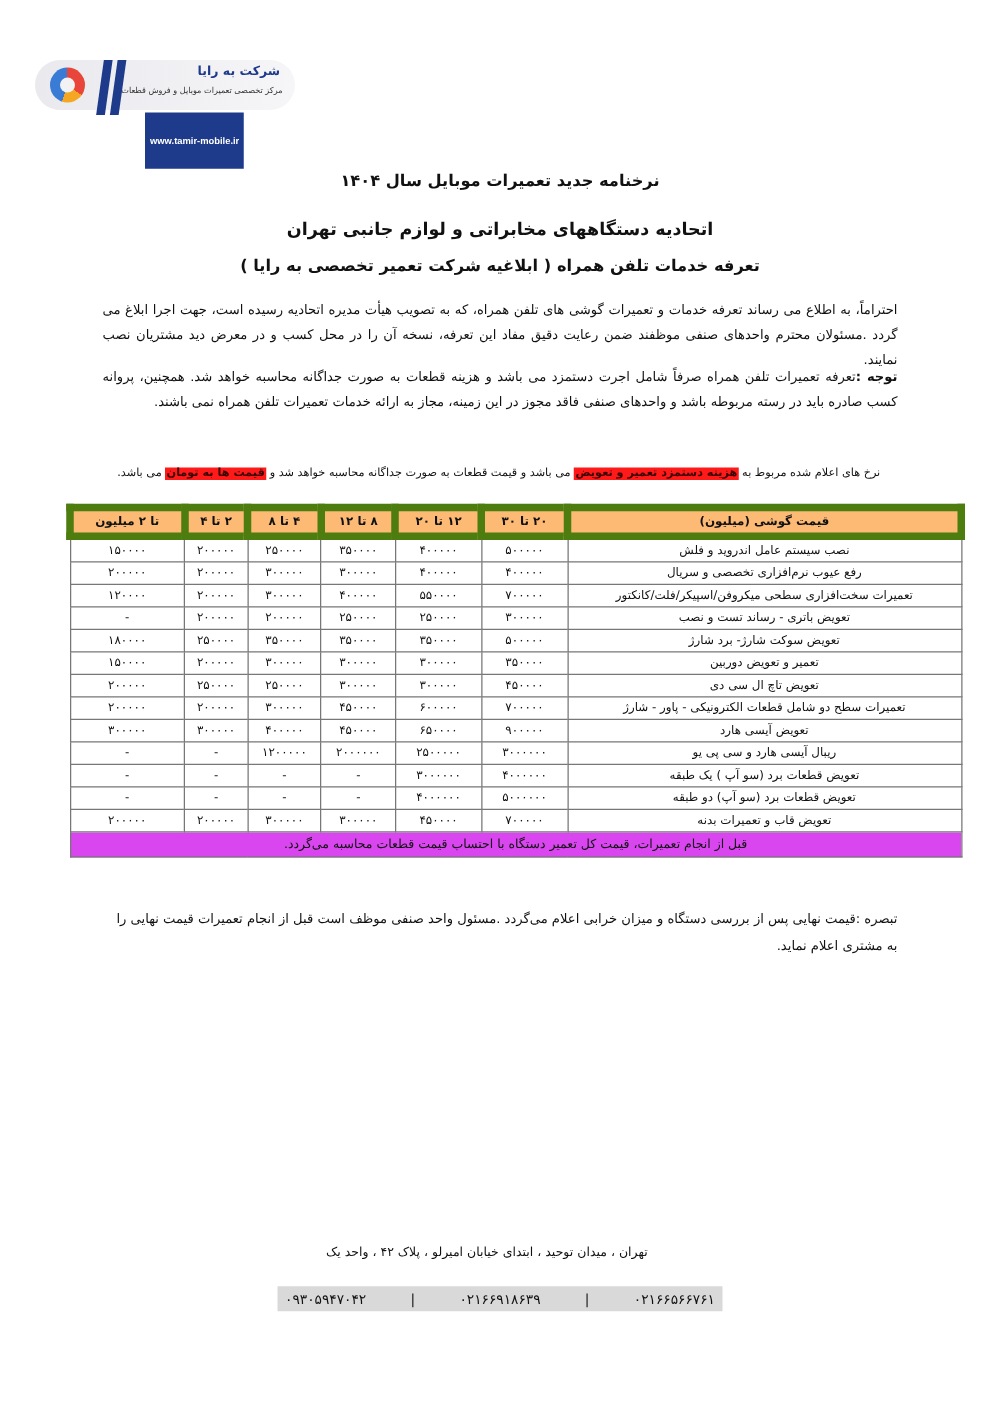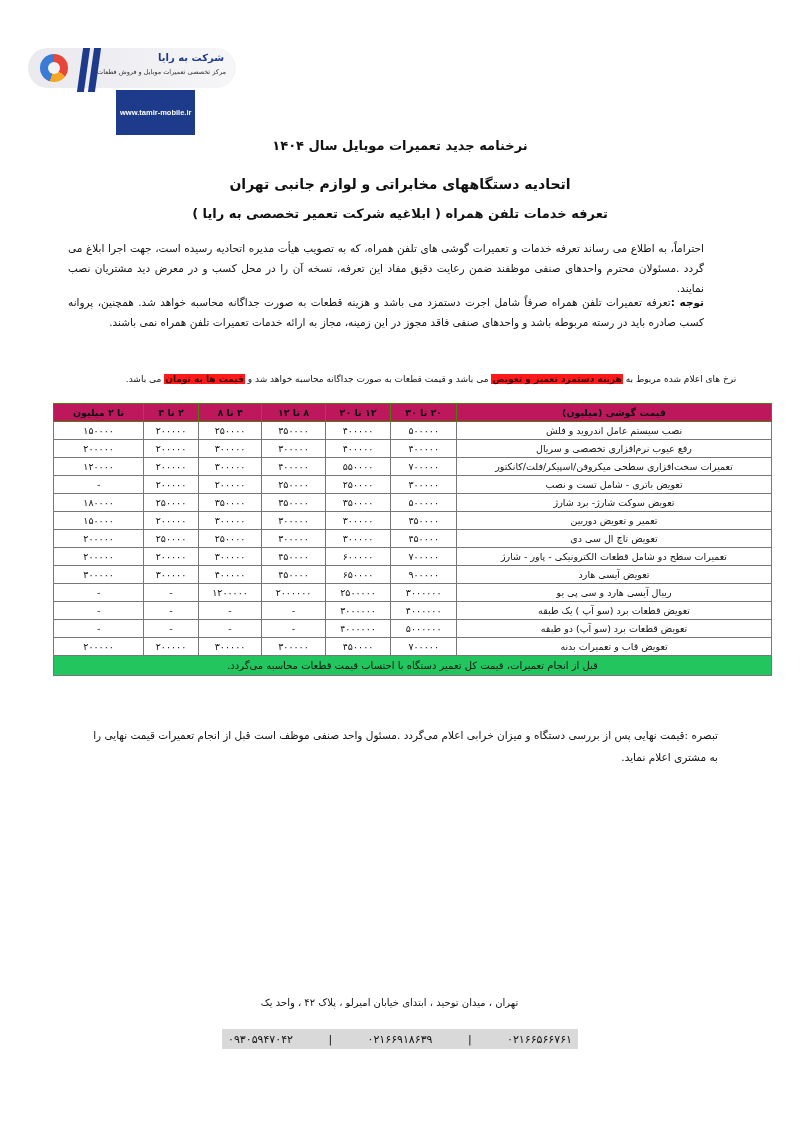--- a/index.html
+++ b/index.html
@@ -20,34 +20,34 @@
   .logo-title { position: absolute; right: 12px; top: 4px; font-size: 10px; font-weight: bold; color: #1e3a8a; }
   .logo-sub { position: absolute; right: 10px; top: 20px; font-size: 6.5px; color: #333; white-space: nowrap; }
   .logo-url { position: absolute; left: 88px; top: 42px; background: #1e3a8a; color: #fff;
               font-size: 7.5px; font-weight: bold; padding: 18px 4px; font-family: "Liberation Sans", sans-serif; }
 
   .title { position: absolute; left: 0; width: 800px; text-align: center; font-weight: bold; }
   .t1 { top: 138px; font-size: 13px; }
   .t2 { top: 176px; font-size: 14px; }
   .t3 { top: 206px; font-size: 13px; }
 
-  .para { position: absolute; left: 68px; width: 636px; font-size: 10.5px; line-height: 20px; text-align: justify; }
+  .para { position: absolute; left: 82px; width: 636px; font-size: 10.5px; line-height: 20px; text-align: justify; }
   .p1 { top: 238px; }
   .p2 { top: 292px; }
   .bold { font-weight: bold; }
 
-  .note { position: absolute; left: 92px; top: 374px; width: 614px; font-size: 9px; text-align: center; white-space: nowrap; margin-left: 32px; }
+  .note { position: absolute; left: 92px; top: 374px; width: 614px; font-size: 9px; text-align: center; white-space: nowrap; }
   .hl { background: #ff1a1a; color: #3a0000; font-weight: bold; padding: 0 1px; }
 
   table.prices { position: absolute; left: 53px; top: 403px; width: 719px; border-collapse: collapse;
                  font-size: 9.5px; direction: rtl; }
-  table.prices th { background: #be185d; font-weight: bold; height: 17px; border: 1px solid #4d7c0f; padding: 0; }
+  table.prices th { background: #fdba74; font-weight: bold; height: 17px; border: 6px solid #4d7c0f; padding: 0; }
   table.prices td { height: 17px; border: 1px solid #777; text-align: center; padding: 0; }
   table.prices td.svc { width: 314px; }
-  table.prices td.footer-cell { background: #22c55e; height: 19px; font-size: 10px; }
+  table.prices td.footer-cell { background: #d946ef; height: 19px; font-size: 10px; }
 
   .caveat { position: absolute; left: 82px; top: 724px; width: 636px; font-size: 10.5px; line-height: 22px; }
 
   .address { position: absolute; left: 0; top: 997px; width: 779px; text-align: center; font-size: 10px; }
   .phones { position: absolute; left: 222px; top: 1029px; width: 356px; height: 20px; background: #d9d9d9;
             display: flex; justify-content: space-between; align-items: center; padding: 0 6px; box-sizing: border-box;
             font-size: 11px; direction: rtl; }
   .watermark { position: absolute; left: 210px; top: 360px; width: 320px; height: 320px; pointer-events: none;
                transform: rotate(40deg); opacity: 0.12; font-size: 30px; color: #777; }
 </style>
@@ -120,21 +120,21 @@
       <tr>
         <td class="svc">تعمیرات سخت‌افزاری سطحی میکروفن/اسپیکر/فلت/کانکتور</td>
         <td>۷۰۰۰۰۰</td>
         <td>۵۵۰۰۰۰</td>
         <td>۴۰۰۰۰۰</td>
         <td>۳۰۰۰۰۰</td>
         <td>۲۰۰۰۰۰</td>
         <td>۱۲۰۰۰۰</td>
       </tr>
       <tr>
-        <td class="svc">تعویض باتری - شامل تست و نصب</td>
+        <td class="svc">تعویض باتری - رساند تست و نصب</td>
         <td>۳۰۰۰۰۰</td>
         <td>۲۵۰۰۰۰</td>
         <td>۲۵۰۰۰۰</td>
         <td>۲۰۰۰۰۰</td>
         <td>۲۰۰۰۰۰</td>
         <td>-</td>
       </tr>
       <tr>
         <td class="svc">تعویض سوکت شارژ- برد شارژ</td>
         <td>۵۰۰۰۰۰</td>

